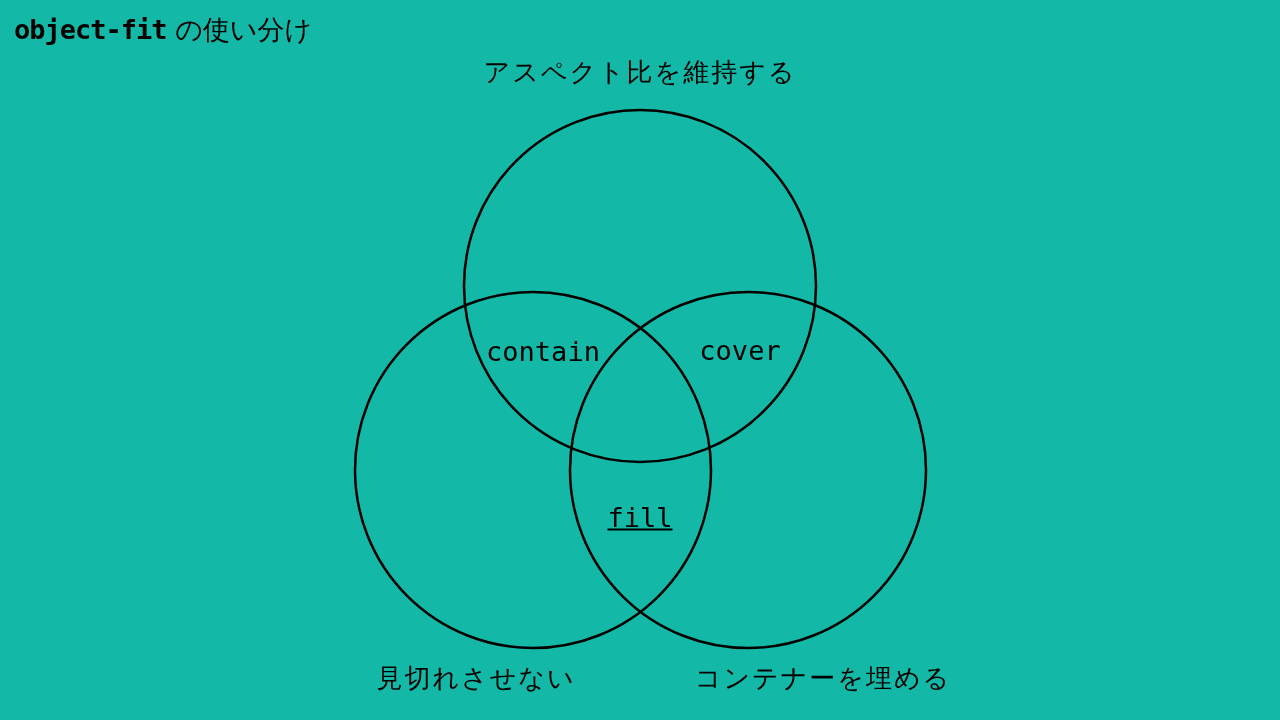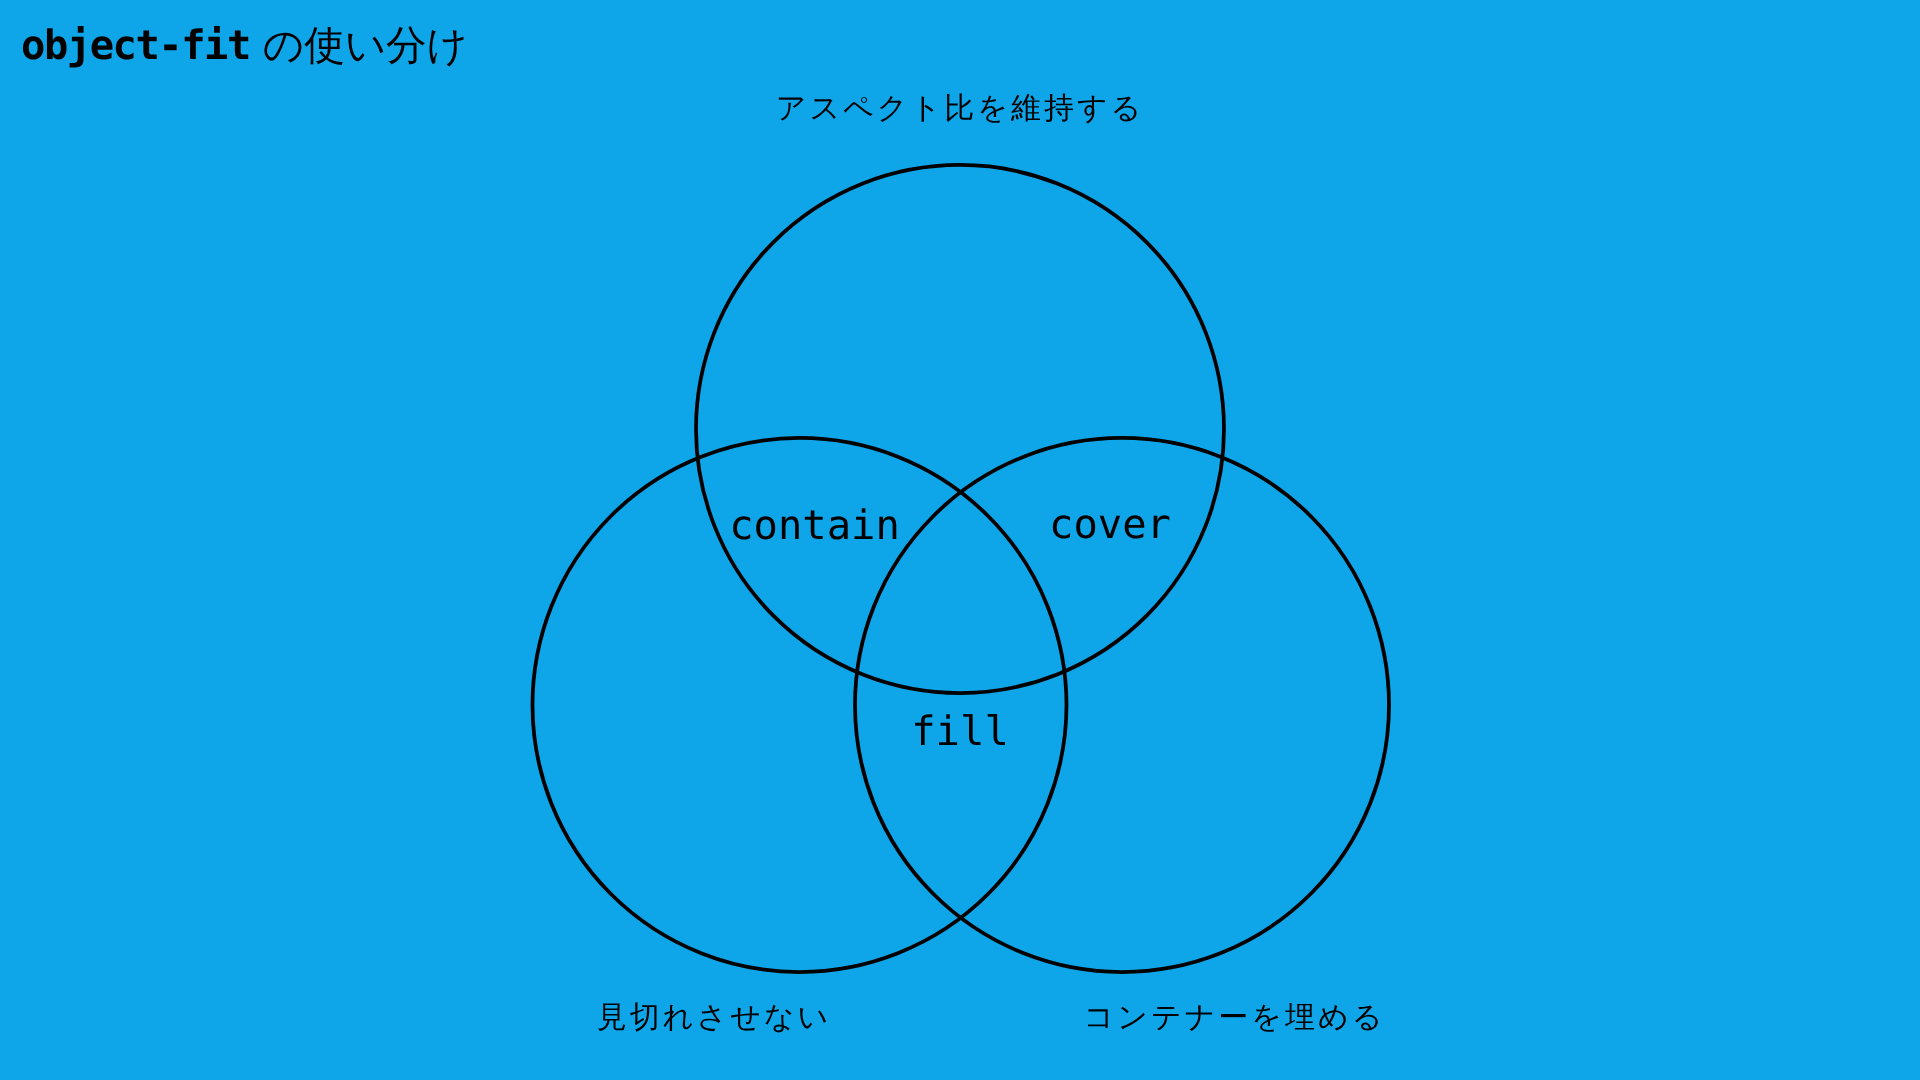--- a/index.html
+++ b/index.html
@@ -4,21 +4,21 @@
 <style>
   html, body {
     margin: 0;
     padding: 0;
     background: #ffffff;
   }
   .stage {
     position: relative;
     width: 1280px;
     height: 720px;
-    background: #0ea5e9;
+    background: #14b8a6;
     overflow: hidden;
     font-family: "DejaVu Sans", "Liberation Sans", sans-serif;
     color: #000000;
   }
   .title {
     position: absolute;
     left: 14px;
     top: 12px;
     font-size: 27px;
     white-space: nowrap;
@@ -34,32 +34,32 @@
   }
   svg.venn {
     position: absolute;
     left: 0;
     top: 0;
   }
   .label {
     position: absolute;
     transform: translate(-50%, -50%);
     white-space: nowrap;
-    font-size: 20px;
+    font-size: 26px;
     letter-spacing: 2px;
   }
   .label.code {
     font-family: "DejaVu Sans Mono", "Liberation Mono", monospace;
     letter-spacing: 0;
     font-size: 27px;
   }
   .label.top-label    { left: 640px; top: 72px; }
   .label.contain-label{ left: 543px; top: 351px; text-align: center; }
   .label.cover-label  { left: 740px; top: 350px; }
-  .label.fill-label   { left: 640px; top: 488px; }
+  .label.fill-label   { left: 640px; top: 517px; text-decoration: underline; }
   .label.left-label   { left: 476px; top: 678px; }
   .label.right-label  { left: 823px; top: 678px; text-align: center; }
 </style>
 </head>
 <body>
 
 <div class="stage">
 
   <div class="title">
     <span class="code">object-fit</span><span class="jp"> の使い分け</span>

